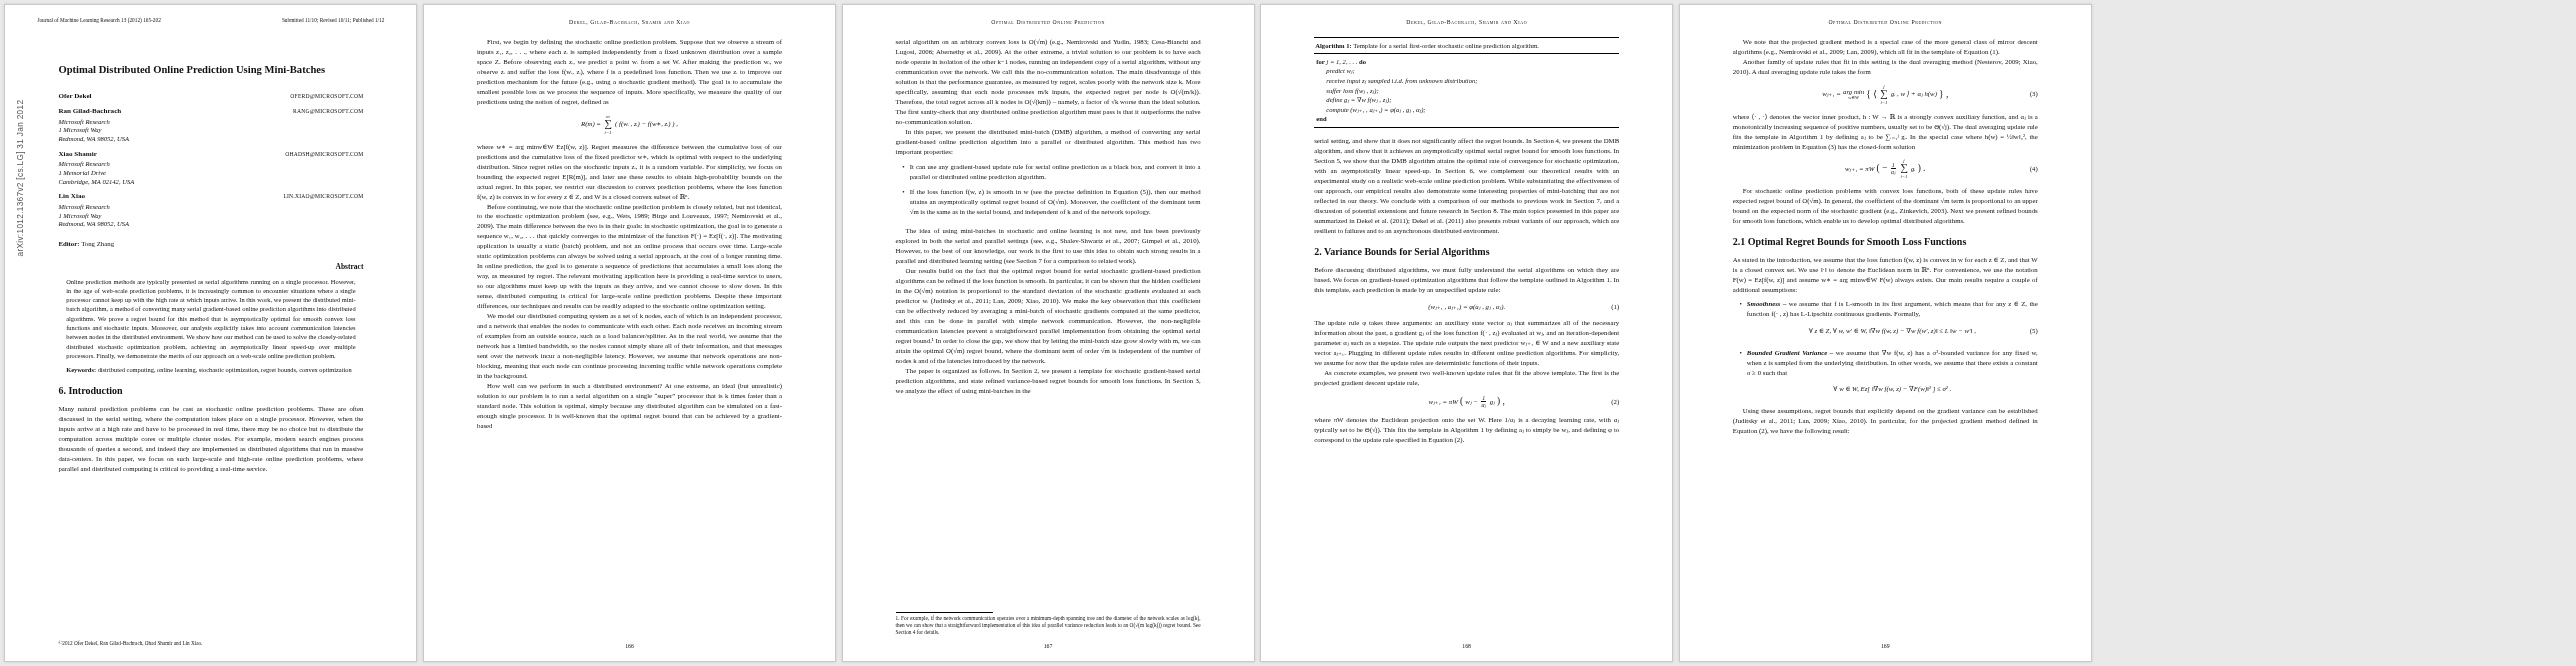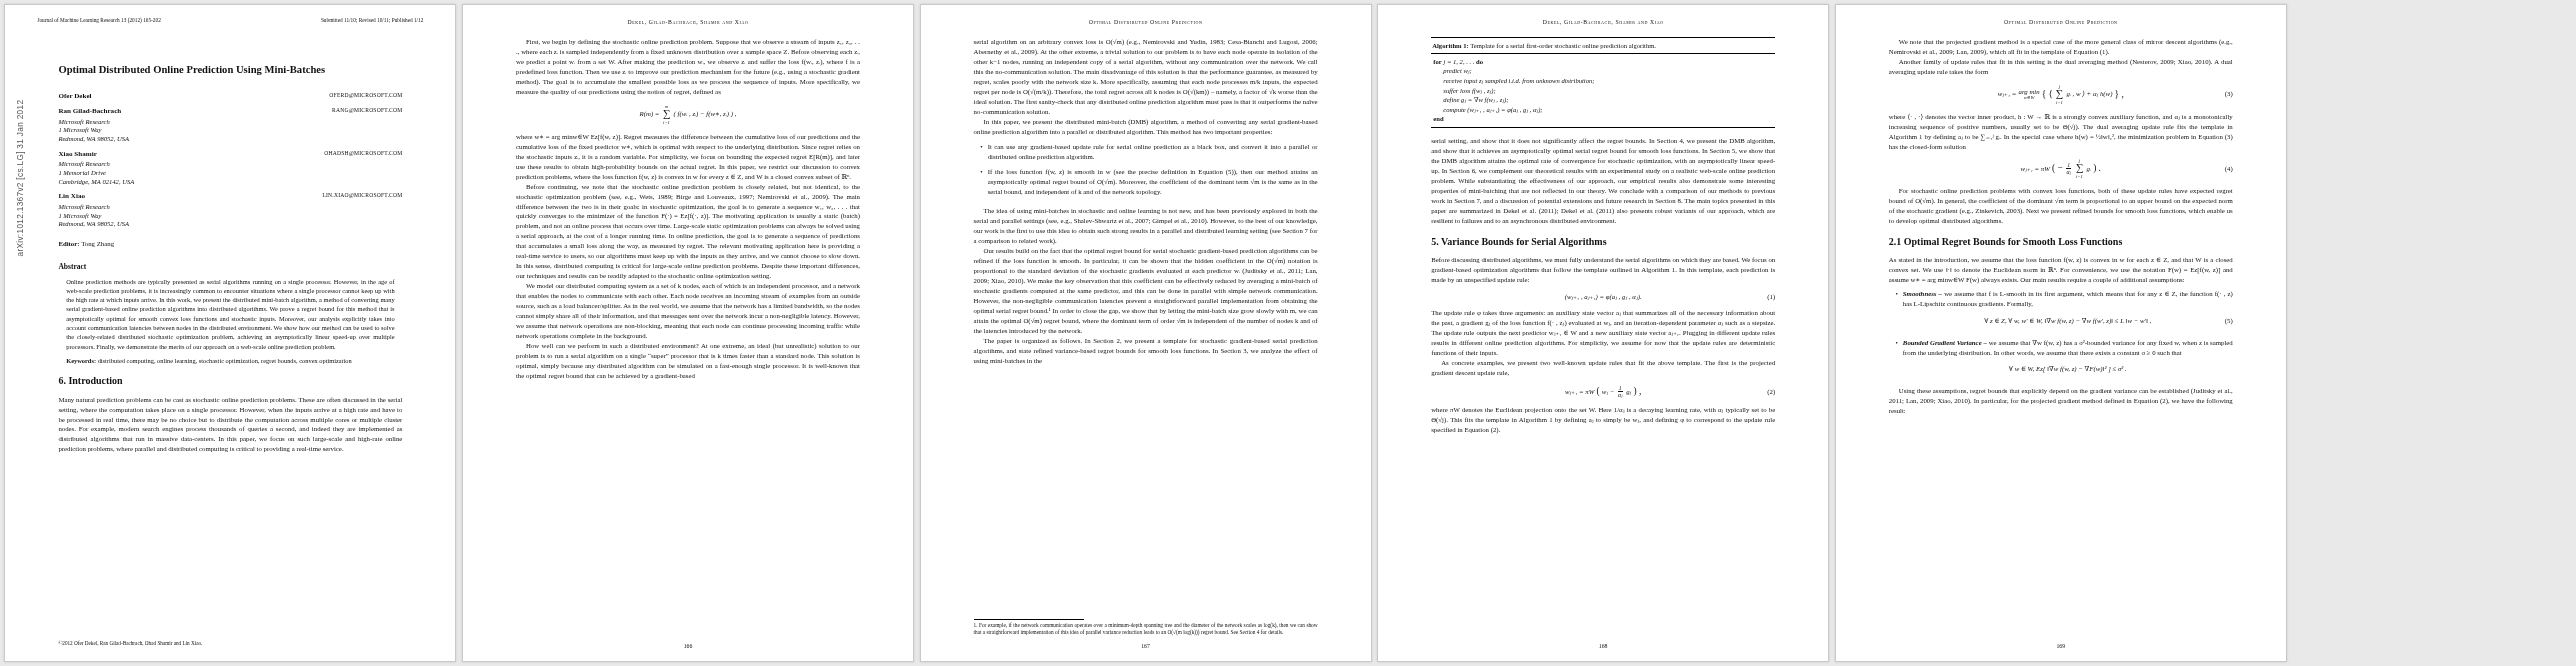--- a/index.html
+++ b/index.html
@@ -6,21 +6,21 @@
   html, body { margin: 0; padding: 0; }
   body {
     width: 2576px; height: 667px;
     background: #e9e9e9;
     font-family: "Liberation Serif", "DejaVu Serif", "DejaVu Sans", serif;
     color: #111;
   }
   .strip { display: flex; gap: 5.6px; padding: 4.4px; height: 667px; }
   .page {
     position: relative;
-    width: 452px; height: 658px;
+    width: 413px; height: 658px;
     background: #fff;
     border: 0.6px solid #c9c9c9;
     box-shadow: 0 0 2.8px rgba(0,0,0,0.12);
     padding: 32px 53px 25.6px 53px;
     font-size: 6.8px; line-height: 1.47;
     text-align: justify;
     overflow: hidden;
   }
   .page.flexcol { display: flex; flex-direction: column; }
 
@@ -42,26 +42,26 @@
     font-size: 5.3px; line-height: 1;
   }
   .arxiv-stamp {
     position: absolute; top: 167px; left: -151px; width: 333px;
     transform: rotate(-90deg);
     text-align: center;
     font-family: "Liberation Sans", "DejaVu Sans", sans-serif;
     font-size: 8.3px; letter-spacing: 0.3px; color: #555;
   }
   .title { font-size: 10.6px; font-weight: bold; margin: 25.6px 0 14.5px 0; line-height: 1.25; text-align: left; }
-  .author-row { display: flex; justify-content: space-between; align-items: flex-start; margin-top: 5px; }
+  .author-row { display: flex; justify-content: space-between; align-items: center; margin-top: 5px; }
   .author-name { font-weight: bold; font-size: 7.1px; }
   .author-email { font-size: 5.6px; letter-spacing: 0.2px; }
   .affil { font-style: italic; font-size: 6.6px; line-height: 1.32; margin-top: 1.1px; text-align: left; }
   .editor-line { margin-top: 10px; text-align: left; }
-  .abstract-title { text-align: left; font-size: 7.5px; font-weight: bold; margin: 12.2px 0 4.4px 0; }
+  .abstract-title { text-align: right; font-size: 7.5px; font-weight: bold; margin: 12.2px 0 4.4px 0; }
   .abstract-text { font-size: 6.4px; line-height: 1.45; margin: 0 7.8px; }
   .keywords { font-size: 6.4px; margin: 5px 7.8px 0 7.8px; }
   .copyright { position: absolute; bottom: 13.3px; left: 53px; right: 53px; font-size: 5.2px; text-align: left; }
 
   
   .para { margin: 0; text-indent: 10px; }
   .para.noindent { text-indent: 0; }
   .section-title { font-size: 10px; font-weight: bold; margin: 9px 0 5.6px 0; text-align: left; }
 
   
@@ -240,21 +240,21 @@
         <div class="algo-line indent">define gⱼ = ∇w f(wⱼ , zⱼ);</div>
         <div class="algo-line indent">compute (wⱼ₊₁ , aⱼ₊₁) = φ(aⱼ , gⱼ , αⱼ);</div>
         <div class="algo-line">
           <span class="kw">end</span>
         </div>
       </div>
     </div>
 
     <p class="para noindent">serial setting, and show that it does not significantly affect the regret bounds. In Section 4, we present the DMB algorithm, and show that it achieves an asymptotically optimal serial regret bound for smooth loss functions. In Section 5, we show that the DMB algorithm attains the optimal rate of convergence for stochastic optimization, with an asymptotically linear speed-up. In Section 6, we complement our theoretical results with an experimental study on a realistic web-scale online prediction problem. While substantiating the effectiveness of our approach, our empirical results also demonstrate some interesting properties of mini-batching that are not reflected in our theory. We conclude with a comparison of our methods to previous work in Section 7, and a discussion of potential extensions and future research in Section 8. The main topics presented in this paper are summarized in Dekel et al. (2011); Dekel et al. (2011) also presents robust variants of our approach, which are resilient to failures and to an asynchronous distributed environment.</p>
 
-    <h3 class="section-title">5. Variance Bounds for Serial Algorithms</h3>
+    <h3 class="section-title">2. Variance Bounds for Serial Algorithms</h3>
 
     <p class="para noindent">Before discussing distributed algorithms, we must fully understand the serial algorithms on which they are based. We focus on gradient-based optimization algorithms that follow the template outlined in Algorithm 1. In this template, each prediction is made by an unspecified update rule:</p>
 
     <div class="eqrow">
       <span>(wⱼ₊₁ , aⱼ₊₁) = φ(aⱼ , gⱼ , αⱼ).</span>
       <span class="eqnum">(1)</span>
     </div>
 
     <p class="para noindent">The update rule φ takes three arguments: an auxiliary state vector aⱼ that summarizes all of the necessary information about the past, a gradient gⱼ of the loss function f(· , zⱼ) evaluated at wⱼ, and an iteration-dependent parameter αⱼ such as a stepsize. The update rule outputs the next predictor wⱼ₊₁ ∈ W and a new auxiliary state vector aⱼ₊₁. Plugging in different update rules results in different online prediction algorithms. For simplicity, we assume for now that the update rules are deterministic functions of their inputs.</p>
     <p class="para">As concrete examples, we present two well-known update rules that fit the above template. The first is the projected gradient descent update rule,</p>

